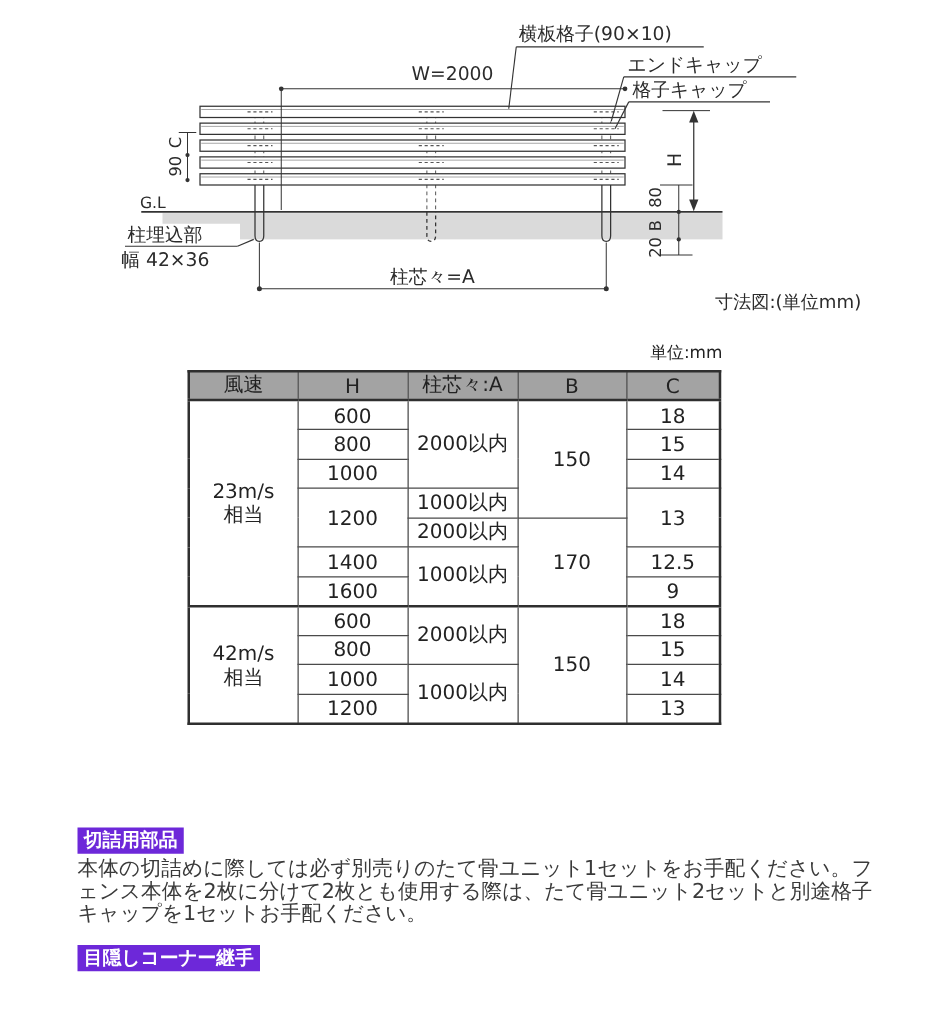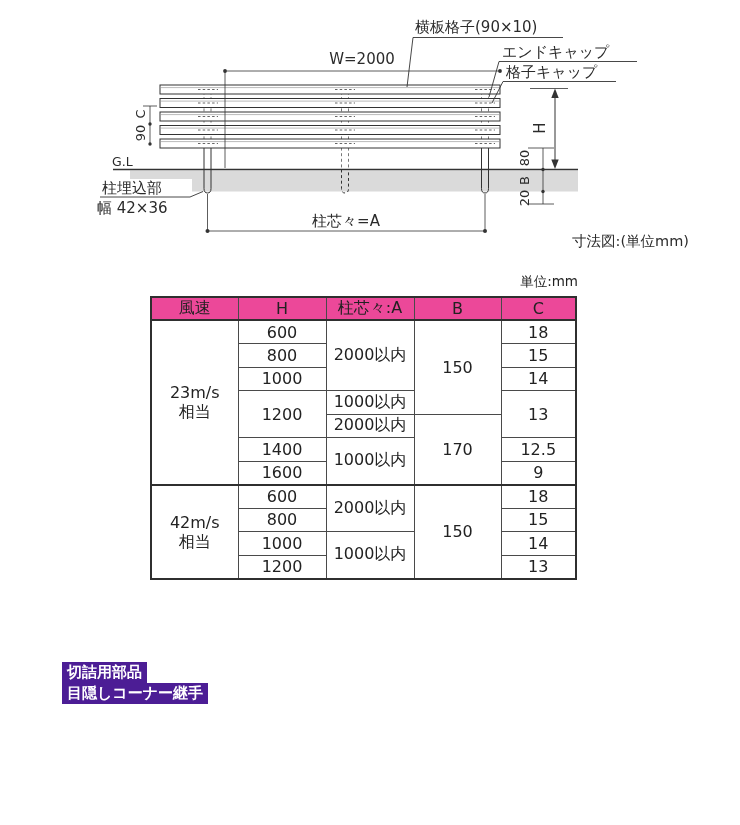--- a/index.html
+++ b/index.html
@@ -13,36 +13,36 @@
   .dwg-text{fill:#2b2b2b;}
   
   .unit-note{position:absolute;left:150px;top:273px;width:428px;text-align:right;
     font-size:13.5px;color:#222;}
   
   table.spec{position:absolute;left:150px;top:296px;border-collapse:collapse;
     table-layout:fixed;border:2px solid #2f2f2f;}
   table.spec th,table.spec td{
     border:1px solid #4a4a4a;text-align:center;vertical-align:middle;
     font-size:16px;font-weight:normal;color:#222;padding:0;}
-  table.spec thead th{background:#ec4899;height:21px;border-bottom:2px solid #2f2f2f;}
+  table.spec thead th{background:#a3a3a3;height:21px;border-bottom:2px solid #2f2f2f;}
   table.spec tbody tr{height:23.5px;}
   tr.sect-start td{border-top:2px solid #2f2f2f;}
   td.wind{white-space:pre-line;line-height:19px;}
   
   .notes{position:absolute;left:63px;top:594px;width:640px;margin:0;padding:0;list-style:none;
     font-size:16.5px;line-height:19px;color:#3a3a3a;}
   .notes li{padding-left:20px;text-indent:-20px;margin:0 0 1px 0;}
   .notes .blt{display:inline-block;width:20px;text-indent:0;font-size:13px;vertical-align:1px;}
   
   .sections{position:absolute;left:62px;top:662px;width:636px;}
-  .sec-title{display:inline-block;background:#4c1d95;color:#ffffff;
+  .sec-title{display:inline-block;background:#6d28d9;color:#ffffff;
     font-size:15px;font-weight:bold;line-height:18px;padding:1px 5px 2px 5px;}
   .sec-body{margin:3px 0 0 0;font-size:16.5px;line-height:18px;color:#3a3a3a;
     text-align:justify;}
-  .sec2{margin-top:0;}
+  .sec2{margin-top:16px;}
 </style>
 </head>
 <body>
 
 <svg id="diagram" width="740" height="262" viewBox="0 0 740 262">
 
   <rect x="130" y="170.5" width="448" height="21" fill="#dadada"></rect>
   <line x1="113" y1="169.5" x2="578" y2="169.5" stroke="#333" stroke-width="1.4"></line>
 
   <g stroke="#555" stroke-width="0.8" stroke-dasharray="3 2.6">
@@ -242,17 +242,18 @@
     </tr>
   </tbody>
 </table>
 
 <ul class="notes">
 </ul>
 
 <div class="sections">
   <div>
     <div class="sec-title">切詰用部品</div>
+    <p class="sec-body">本体の切詰めに際しては必ず別売りのたて骨ユニット1セットをお手配ください。フェンス本体を2枚に分けて2枚とも使用する際は、たて骨ユニット2セットと別途格子キャップを1セットお手配ください。</p>
   </div>
   <div class="sec2">
     <div class="sec-title">目隠しコーナー継手</div>
   </div>
 </div>
 
 </body></html>

